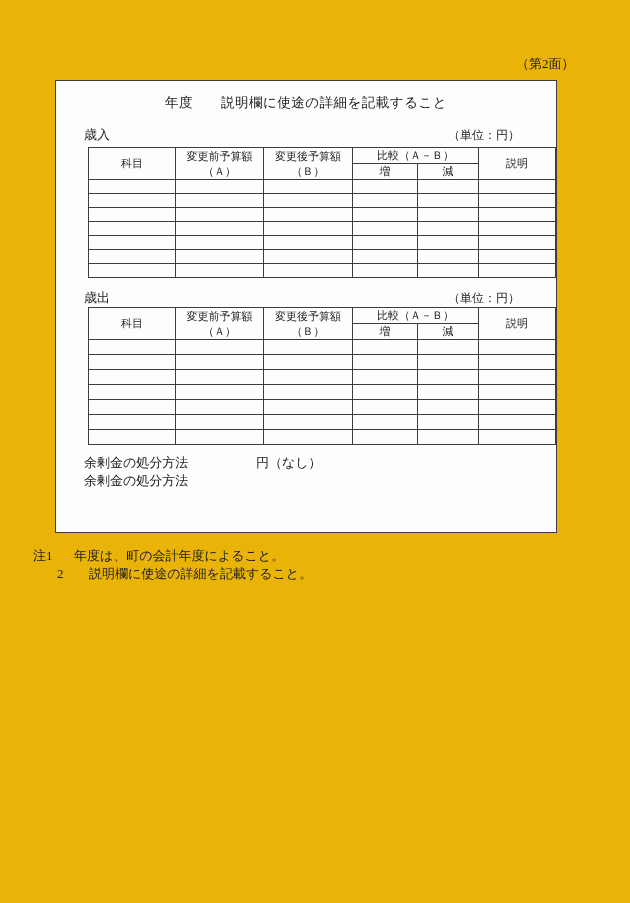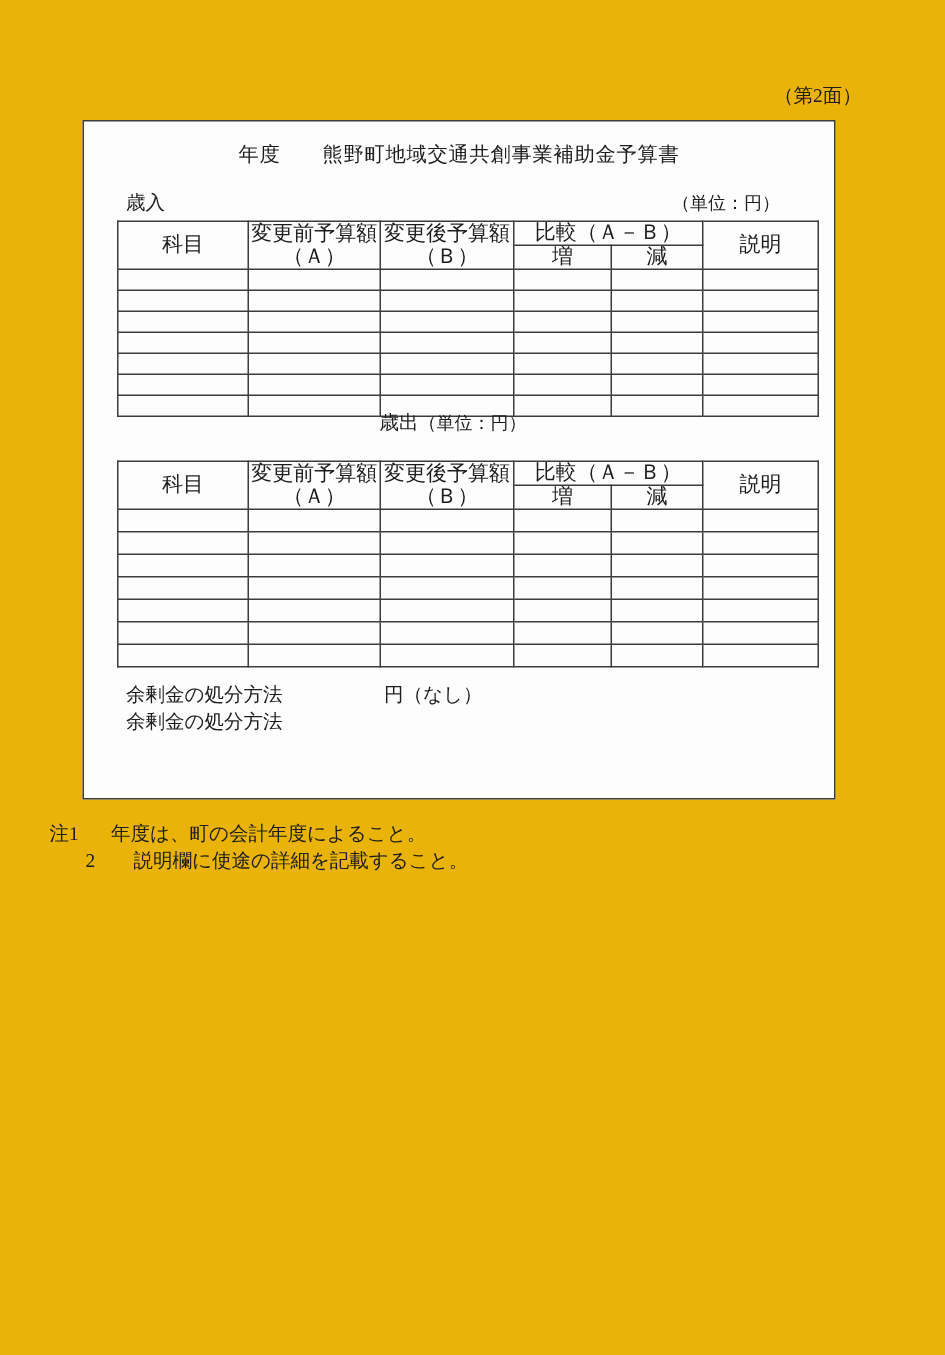--- a/index.html
+++ b/index.html
@@ -30,29 +30,29 @@
     font-size: 13.5px; letter-spacing: 0.5px;
     white-space: pre;
   }
 
   .section-header {
     position: absolute; left: 28px; right: 36px;
     display: flex; justify-content: space-between; align-items: flex-end;
     font-size: 13px;
   }
   .section-header.revenue { top: 45px; }
-  .section-header.expenditure { top: 192px; justify-content: center; }
+  .section-header.expenditure { top: 208px; }
   .unit-label { font-size: 12px; }
 
   table.budget-table {
-    position: absolute; left: 22px;
+    position: absolute; left: 32px;
     width: 467px;
     border-collapse: collapse;
     table-layout: fixed;
-    font-size: 14px;
+    font-size: 11px;
     padding-left: 15px;
   }
   table.budget-table.revenue { top: 66px; }
   table.budget-table.expenditure { top: 226px; }
   .budget-table th, .budget-table td {
     border: 1px solid #3c3c3c;
     font-weight: normal;
     text-align: center;
     vertical-align: middle;
     padding: 0;
@@ -91,21 +91,21 @@
 </style>
 </head>
 <body>
 
 <div class="page">
 
   <div class="page-label">（第2面）</div>
 
   <div class="form-box">
 
-    <div class="form-title">年度　　熊野町地域交通共創事業補助金予算書</div>
+    <div class="form-title">年度　　説明欄に使途の詳細を記載すること</div>
 
     <div class="section-header revenue">
       <span>歳入</span>
       <span class="unit-label">（単位：円）</span>
     </div>
 
     <table class="budget-table revenue">
       <colgroup>
         <col class="c-item">
           <col class="c-before">

